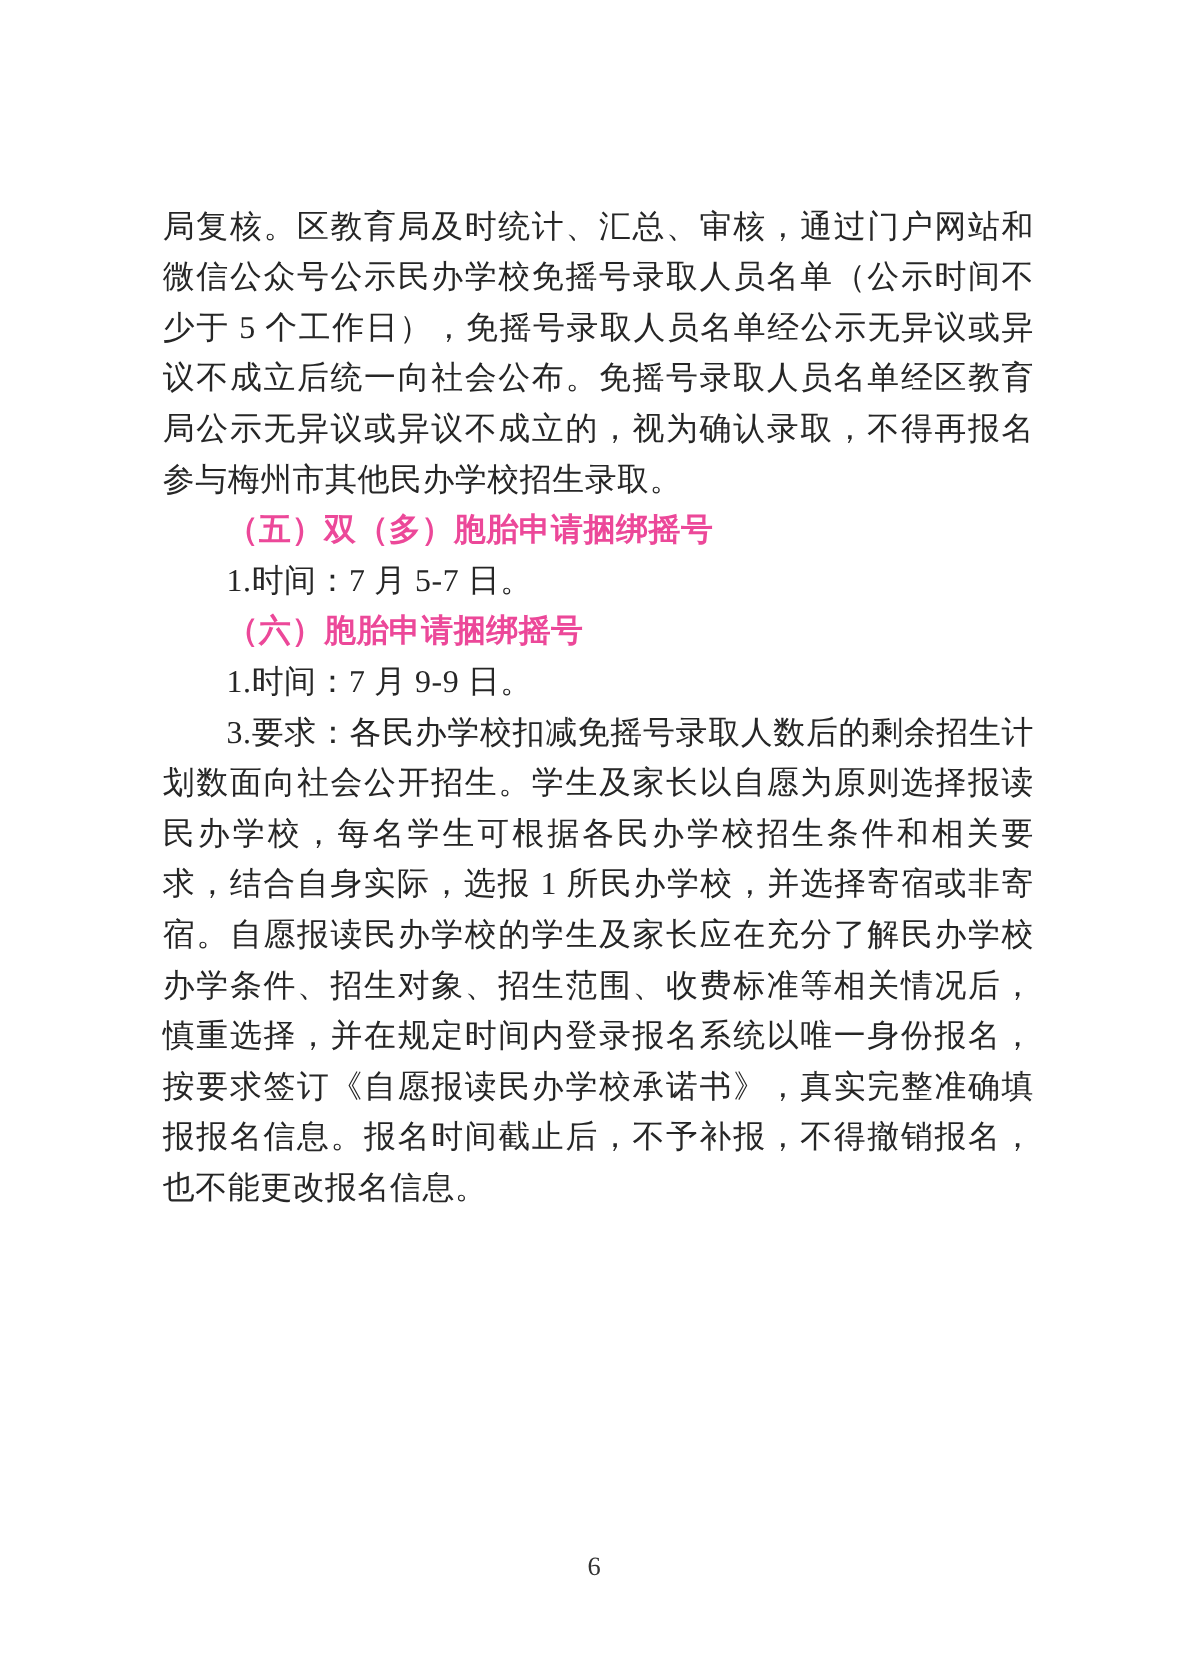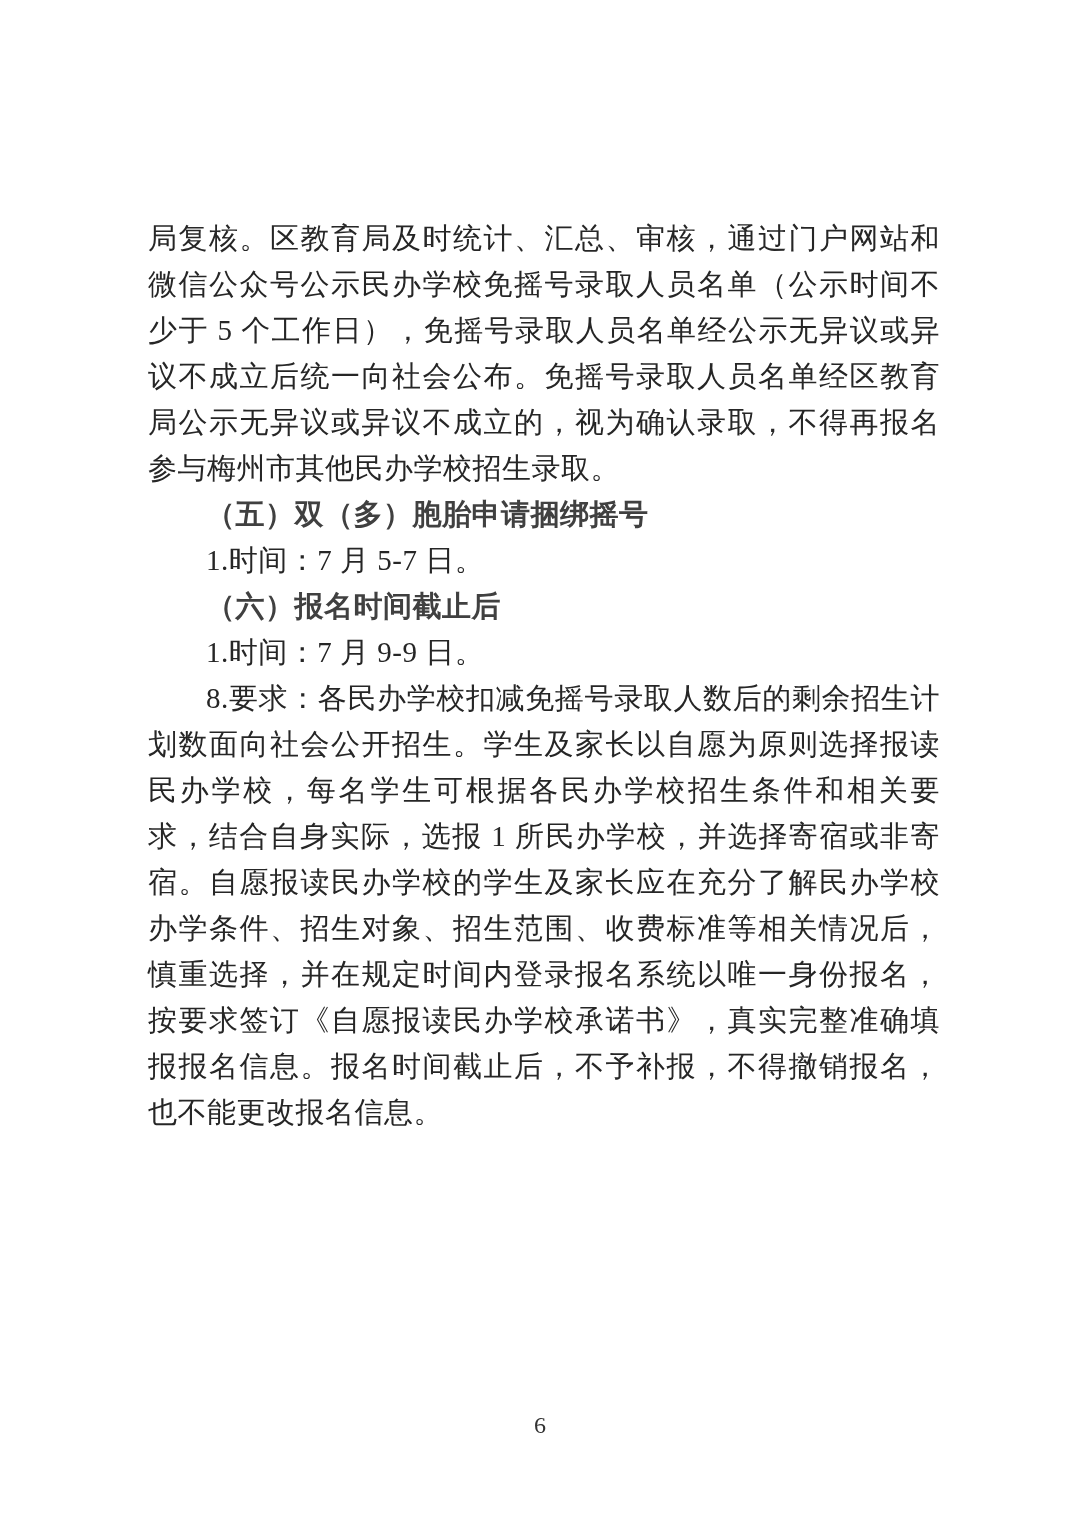--- a/index.html
+++ b/index.html
@@ -26,30 +26,29 @@
     text-align: justify;
     letter-spacing: 0.5px;
   }
   .para {
     margin: 0;
     padding: 0;
     text-indent: 2em;
   }
   .para.no-indent {
     text-indent: 0;
-    margin-top: 32px;
   }
   .heading {
     margin: 0;
     padding: 0;
     font-size: 29px;
     line-height: 46px;
     font-weight: 700;
     text-indent: 2em;
-    color: #404040;
+    color: #ec4899;
     font-family: "Liberation Sans", "DejaVu Sans", sans-serif;
     letter-spacing: 0.5px;
   }
   .page-number {
     position: absolute;
     top: 1410px;
     left: 0;
     width: 100%;
     text-align: center;
     font-size: 24px;
@@ -63,21 +62,21 @@
 
 <div class="page">
   <div class="content">
     <p class="para no-indent">局复核。区教育局及时统计、汇总、审核，通过门户网站和微信公众号公示民办学校免摇号录取人员名单（公示时间不少于 5 个工作日），免摇号录取人员名单经公示无异议或异议不成立后统一向社会公布。免摇号录取人员名单经区教育局公示无异议或异议不成立的，视为确认录取，不得再报名参与梅州市其他民办学校招生录取。</p>
 
     <h3 class="heading">（五）双（多）胞胎申请捆绑摇号</h3>
 
     <p class="para">1.时间：7 月 5-7 日。</p>
 
 
-    <h3 class="heading">（六）报名时间截止后</h3>
+    <h3 class="heading">（六）胞胎申请捆绑摇号</h3>
 
     <p class="para">1.时间：7 月 9-9 日。</p>
 
-    <p class="para">8.要求：各民办学校扣减免摇号录取人数后的剩余招生计划数面向社会公开招生。学生及家长以自愿为原则选择报读民办学校，每名学生可根据各民办学校招生条件和相关要求，结合自身实际，选报 1 所民办学校，并选择寄宿或非寄宿。自愿报读民办学校的学生及家长应在充分了解民办学校办学条件、招生对象、招生范围、收费标准等相关情况后，慎重选择，并在规定时间内登录报名系统以唯一身份报名，按要求签订《自愿报读民办学校承诺书》，真实完整准确填报报名信息。报名时间截止后，不予补报，不得撤销报名，也不能更改报名信息。</p>
+    <p class="para">3.要求：各民办学校扣减免摇号录取人数后的剩余招生计划数面向社会公开招生。学生及家长以自愿为原则选择报读民办学校，每名学生可根据各民办学校招生条件和相关要求，结合自身实际，选报 1 所民办学校，并选择寄宿或非寄宿。自愿报读民办学校的学生及家长应在充分了解民办学校办学条件、招生对象、招生范围、收费标准等相关情况后，慎重选择，并在规定时间内登录报名系统以唯一身份报名，按要求签订《自愿报读民办学校承诺书》，真实完整准确填报报名信息。报名时间截止后，不予补报，不得撤销报名，也不能更改报名信息。</p>
   </div>
 
   <div class="page-number">6</div>
 </div>
 
 </body></html>

